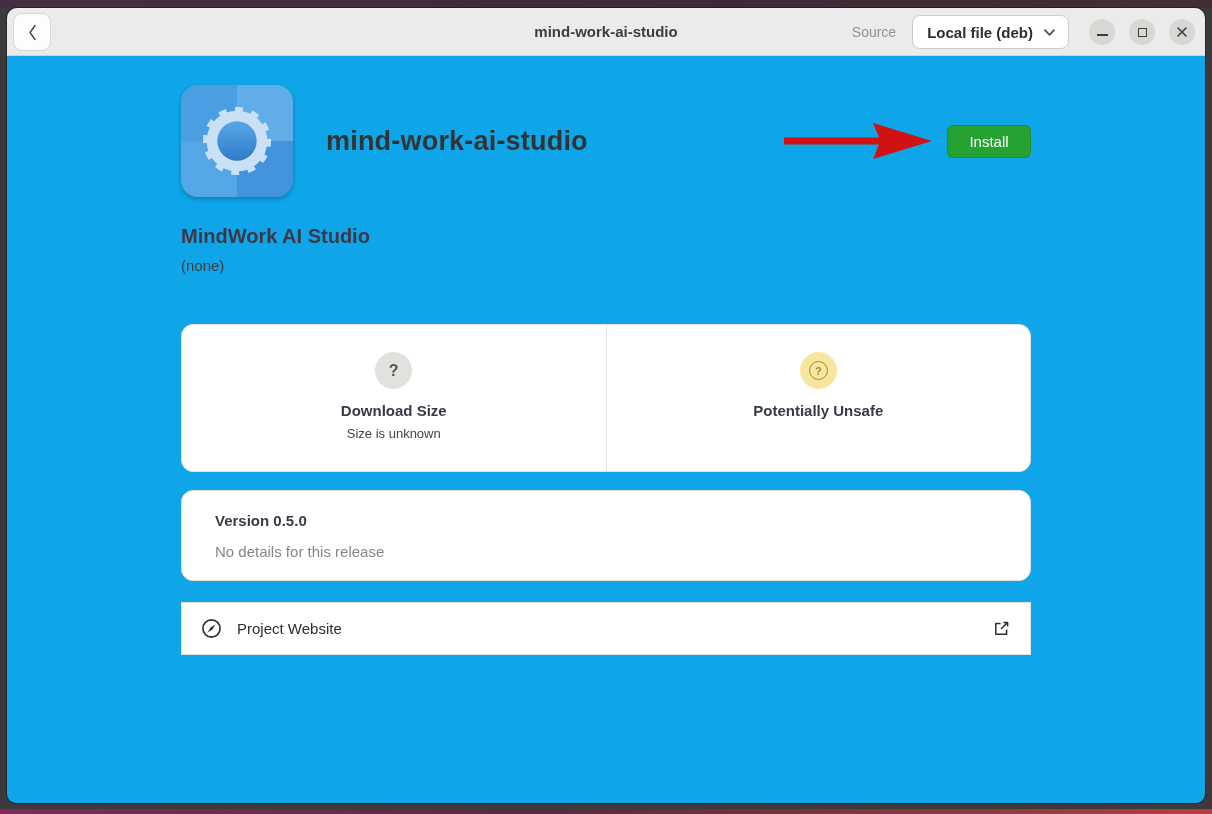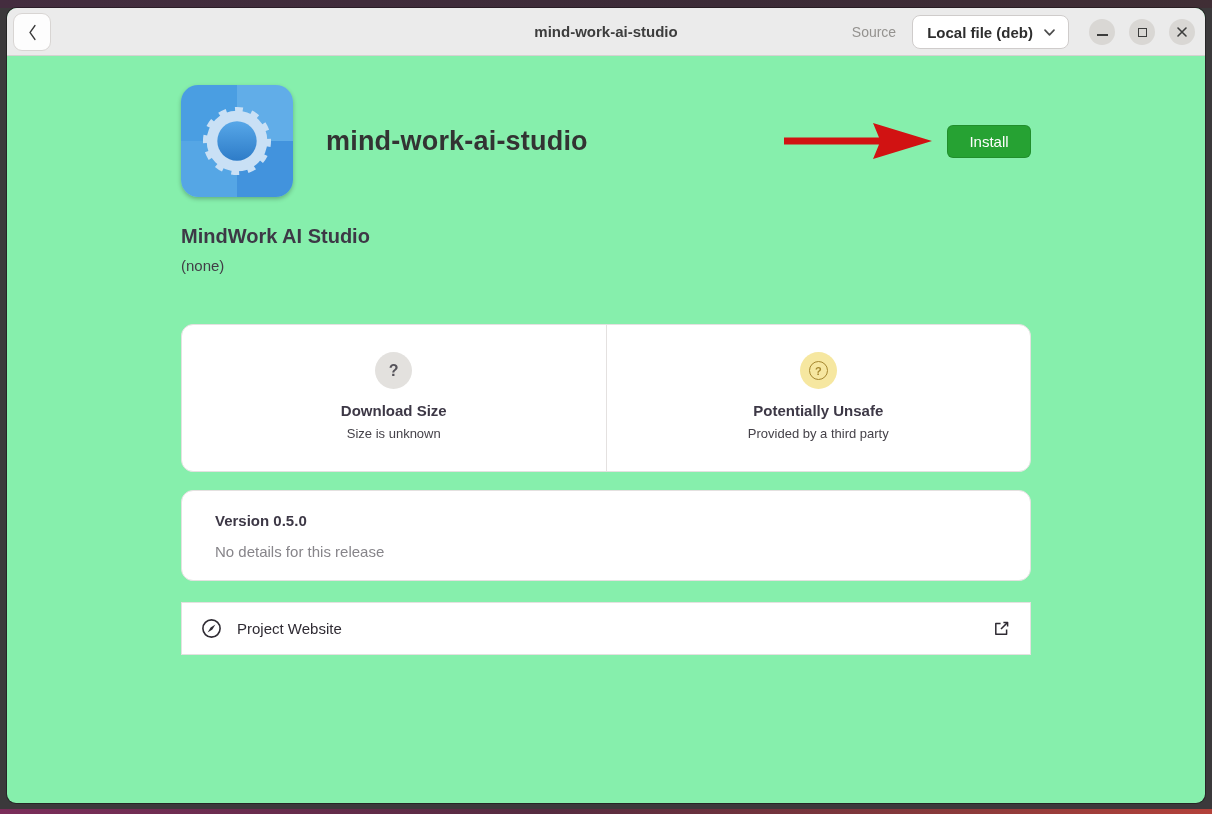--- a/index.html
+++ b/index.html
@@ -15,21 +15,21 @@
     position:absolute; top:0; left:0; width:100%; height:8px;
     background:linear-gradient(90deg,#442d3f,#3c2b37 60%,#402e35);
   }
   .desktop-bottom {
     position:absolute; bottom:0; left:0; width:100%; height:5px;
     background:linear-gradient(90deg,#7b2d5a,#552b40 45%,#8c3a3a 80%,#b3413a);
   }
   
   .window {
     position:absolute; left:7px; top:8px; width:1198px; height:795px;
-    background:#86efac;
+    background:#0ea5e9;
     border-radius:10px 10px 9px 9px;
     overflow:hidden;
     box-shadow:0 0 0 1px rgba(0,0,0,0.35);
   }
   
   .titlebar {
     position:relative; height:48px; background:#ebebeb;
     border-bottom:1px solid #d5d2d1;
     display:flex; align-items:center;
   }
@@ -188,21 +188,20 @@
           <span class="q-plain">?</span>
         </div>
         <div class="tile-title">Download Size</div>
         <div class="tile-sub">Size is unknown</div>
       </div>
       <div class="tile">
         <div class="tile-circle warning">
           <span class="q-ring">?</span>
         </div>
         <div class="tile-title">Potentially Unsafe</div>
-        <div class="tile-sub">Provided by a third party</div>
       </div>
     </div>
 
     <div class="version-card">
       <div class="version-title">Version 0.5.0</div>
       <div class="version-sub">No details for this release</div>
     </div>
 
     <div class="website-card">
       <svg width="21" height="21" viewBox="0 0 21 21">

